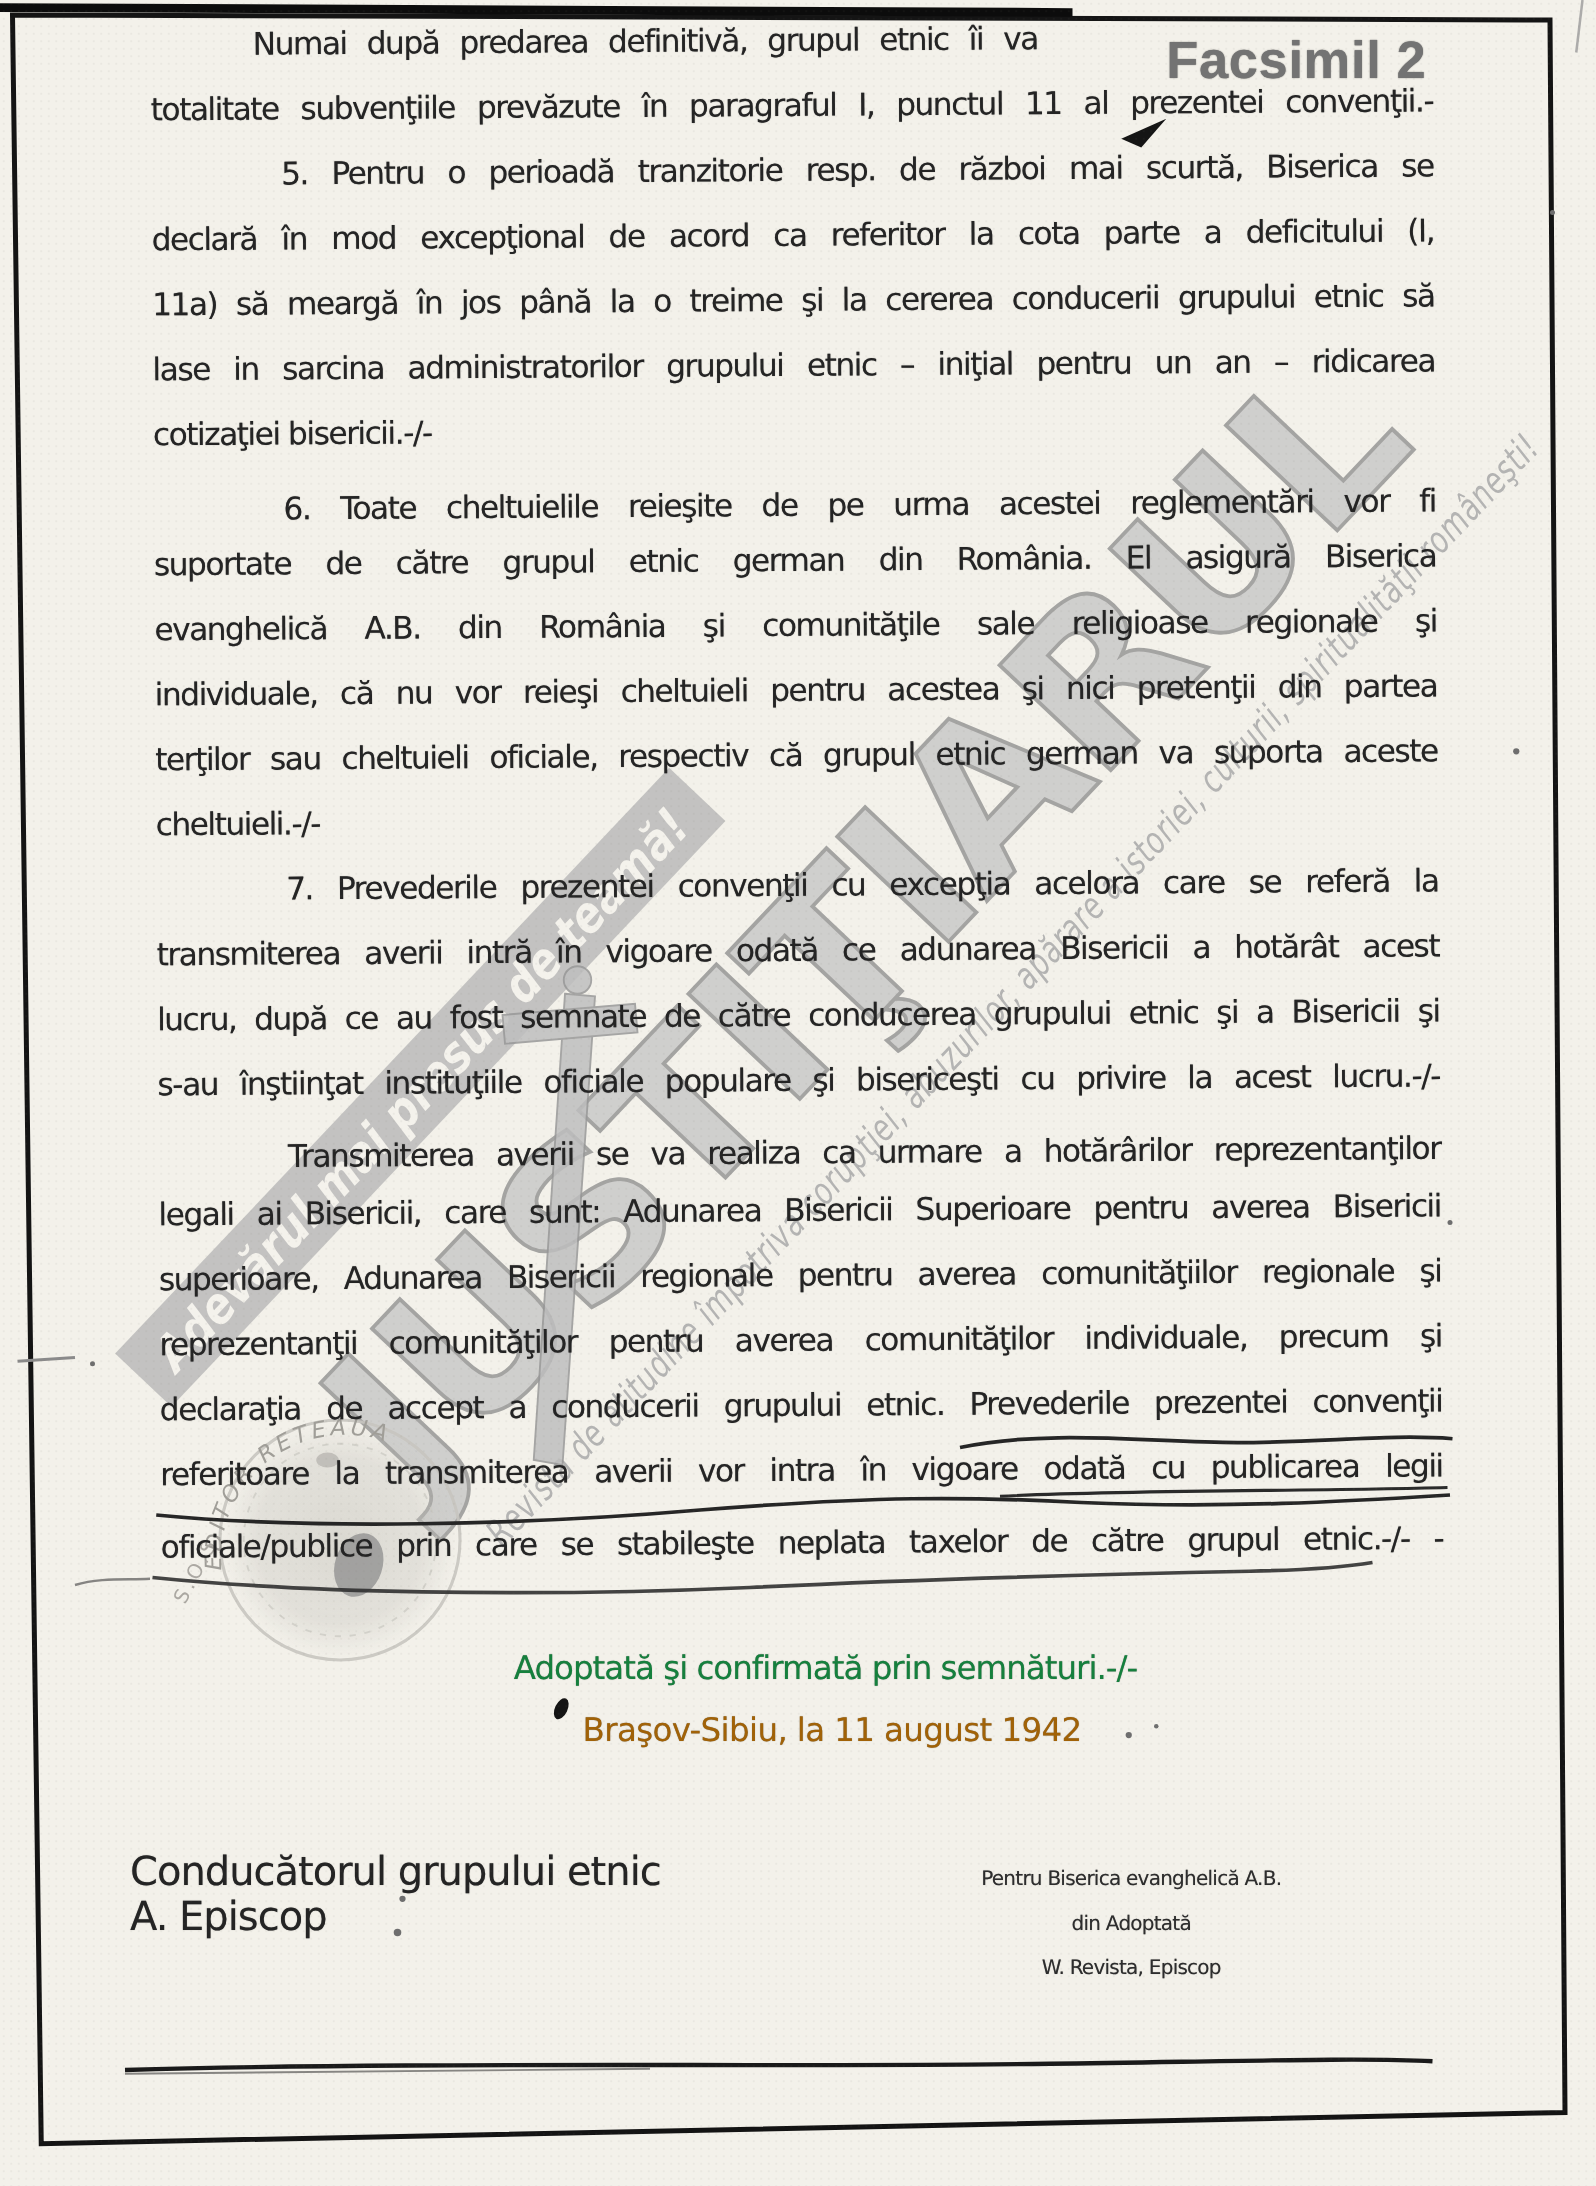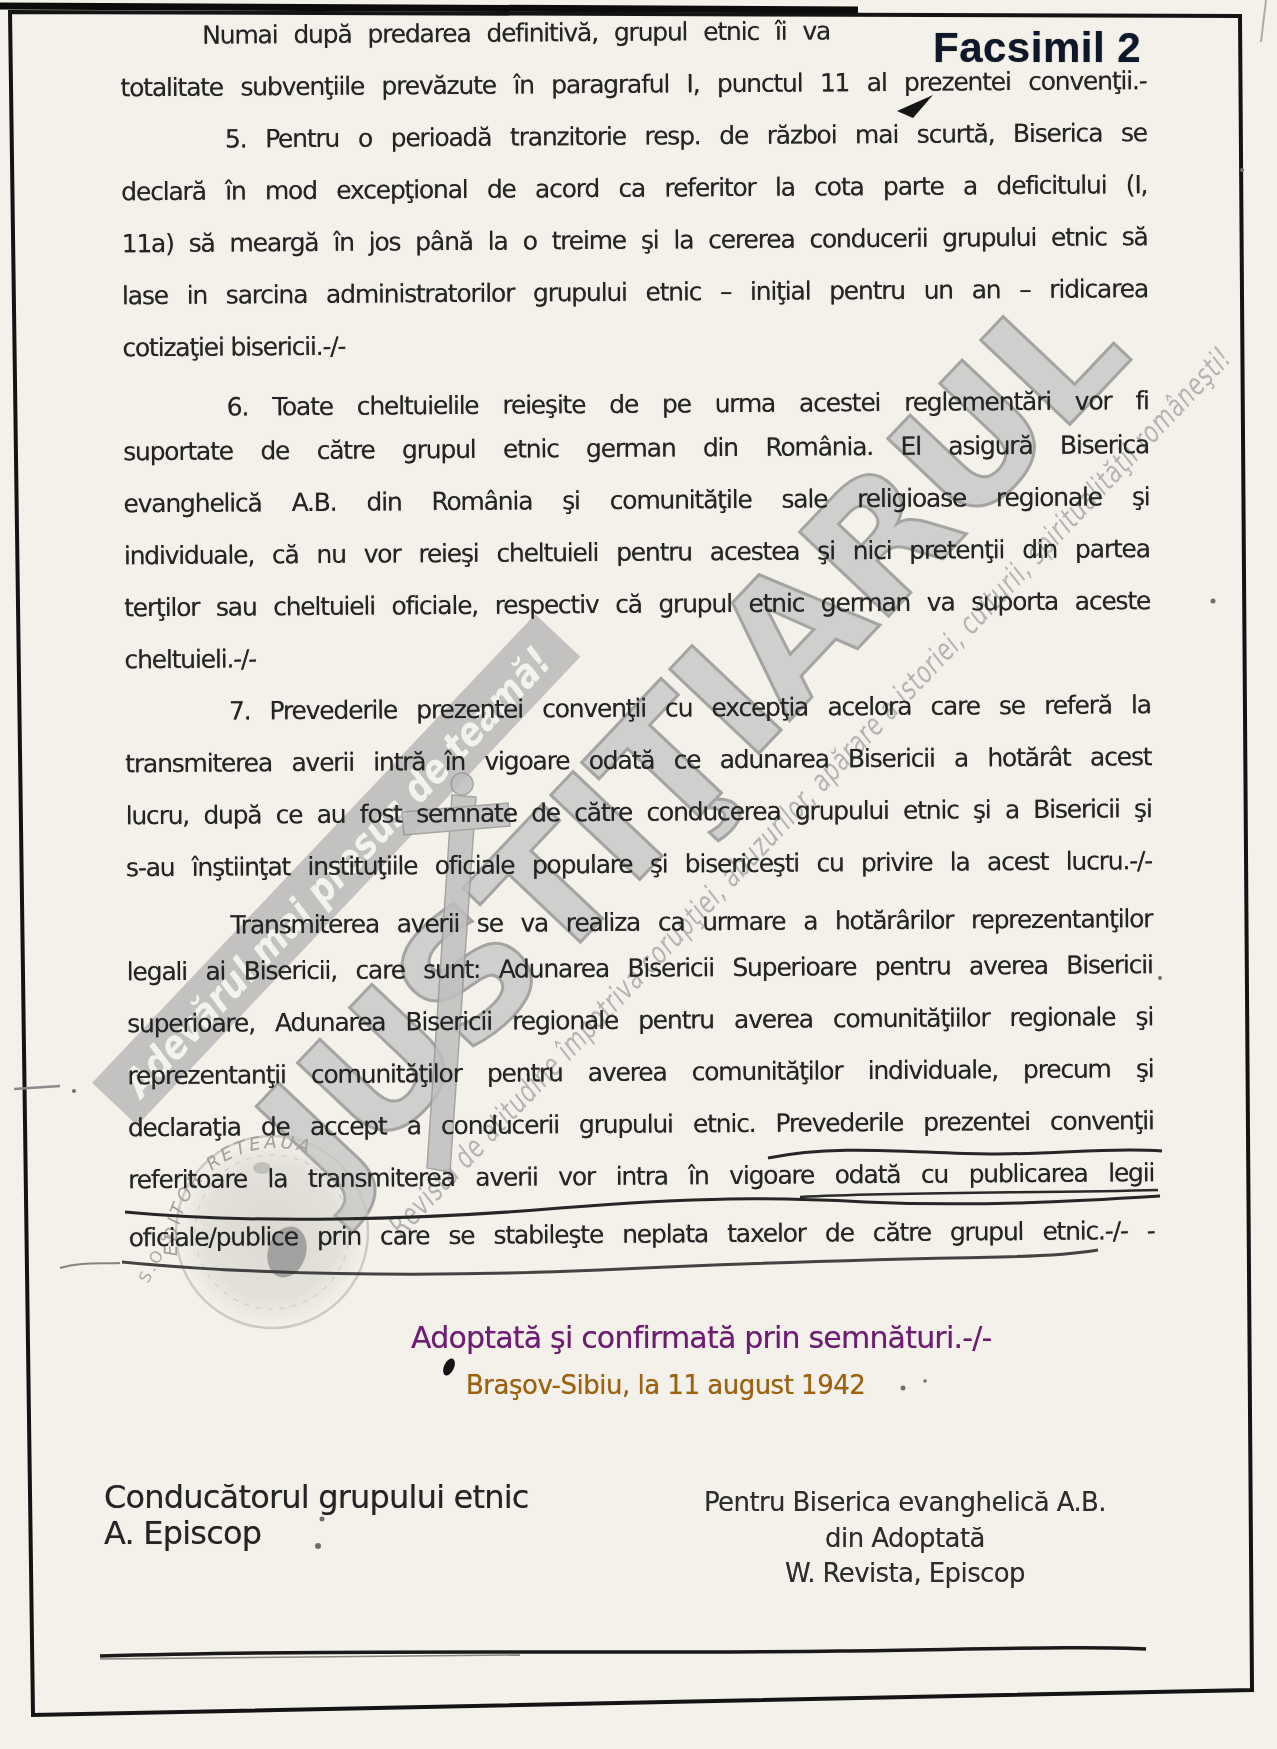--- a/index.html
+++ b/index.html
@@ -26,27 +26,27 @@
     text-align:justify;text-align-last:justify;white-space:nowrap;
   }
   .ln.first{margin-left:82px;width:628px}
   .ln.ind{text-indent:104px}
   .ln.short{text-align:left;text-align-last:left}
   .ln.bump8{margin-top:8px;margin-bottom:-8px}
   .ln.bump6{margin-top:6px;margin-bottom:-6px}
   .facsimil{
     position:absolute;left:933px;top:24px;z-index:4;
     font-family:"Liberation Sans",sans-serif;font-weight:bold;
-    font-size:42px;color:#0f172a;letter-spacing:.5px;
+    font-size:42px;color:#737373;letter-spacing:.5px;
     text-shadow:0 0 1px rgba(0,0,0,.6);
   }
-  .closing1{position:absolute;left:411px;top:1320px;z-index:3;font-size:30px;letter-spacing:-.8px;color:#701a75;text-shadow:0 0 .7px rgba(25,25,25,.5)}
+  .closing1{position:absolute;left:411px;top:1320px;z-index:3;font-size:26px;letter-spacing:-.8px;color:#15803d;text-shadow:0 0 .7px rgba(25,25,25,.5)}
   .closing2{position:absolute;left:466px;top:1370px;z-index:3;font-size:26px;letter-spacing:-.5px;color:#a16207;text-shadow:0 0 .7px rgba(25,25,25,.5)}
   .sig-left{position:absolute;left:104px;top:1479px;z-index:3;font-size:32px;letter-spacing:-.8px;line-height:36px;color:#242424;text-shadow:0 0 .7px rgba(25,25,25,.5)}
-  .sig-right{position:absolute;left:698px;top:1485px;width:414px;z-index:3;text-align:center;font-size:26px;letter-spacing:-.6px;line-height:35.5px;color:#2d2d2d;text-shadow:0 0 .6px rgba(35,35,35,.5)}
+  .sig-right{position:absolute;left:698px;top:1485px;width:414px;z-index:3;text-align:center;font-size:16px;letter-spacing:-.6px;line-height:35.5px;color:#2d2d2d;text-shadow:0 0 .6px rgba(35,35,35,.5)}
 </style>
 </head>
 <body>
 
 <svg class="layer" width="1277" height="1749" viewBox="0 0 1277 1749">
   <defs>
     <radialGradient id="stampG" cx="50%" cy="50%" r="50%">
       <stop offset="0%" stop-color="#c2c0ba" stop-opacity="0.55"></stop>
       <stop offset="70%" stop-color="#c6c4be" stop-opacity="0.4"></stop>
       <stop offset="100%" stop-color="#c6c4be" stop-opacity="0"></stop>

